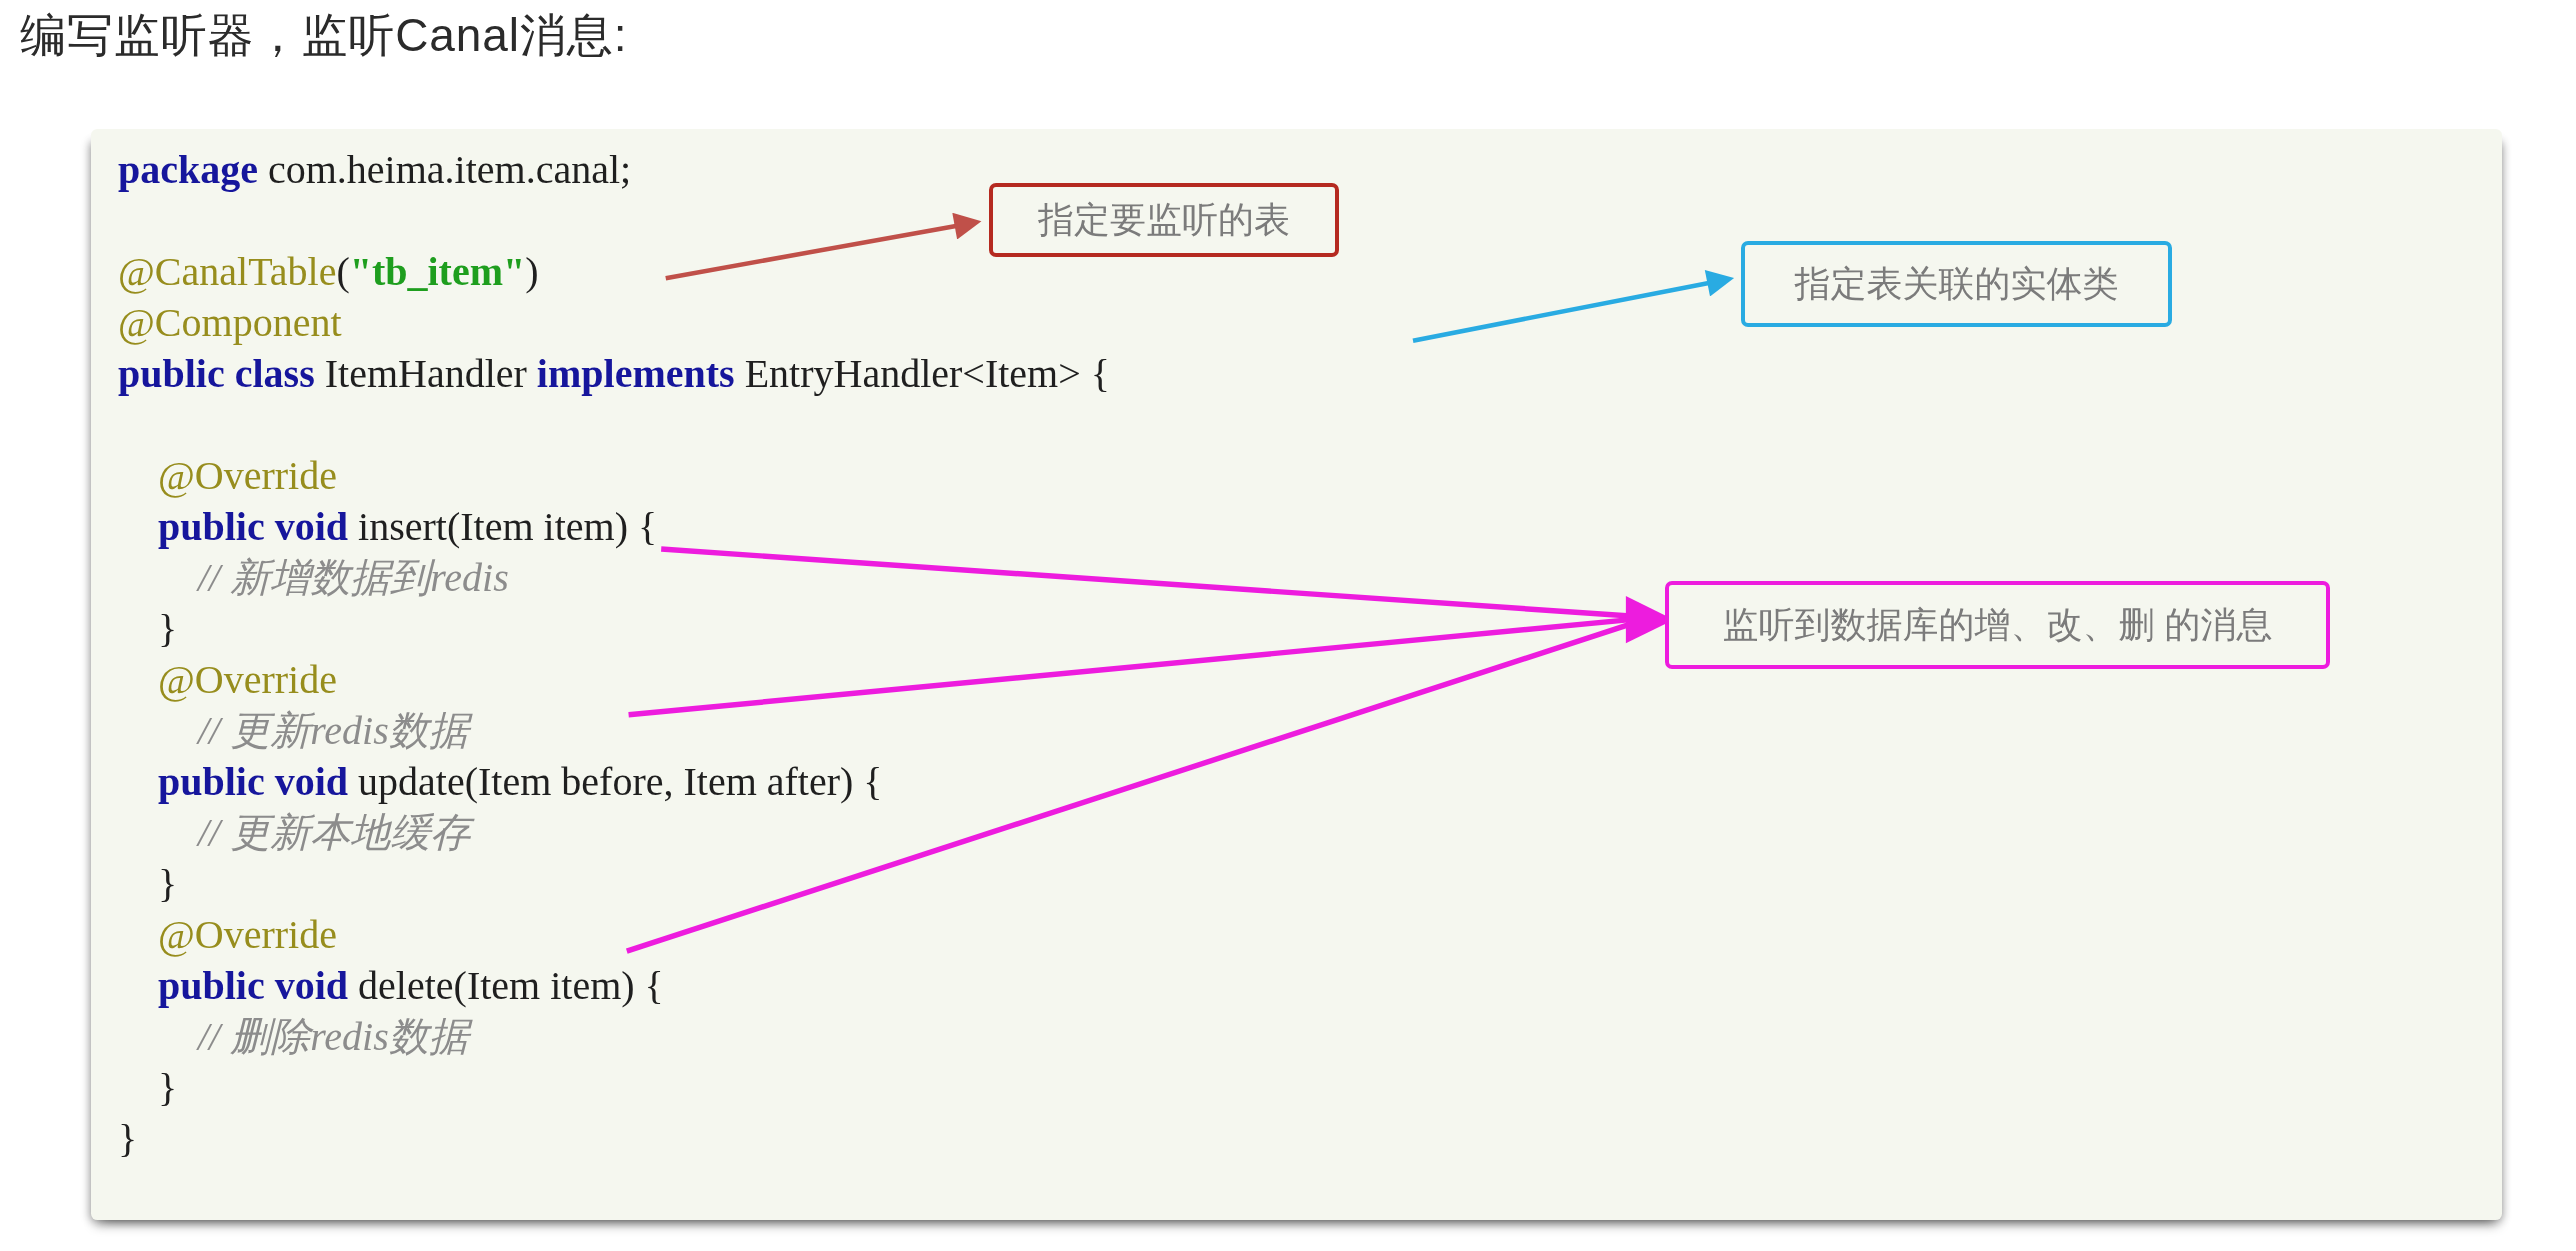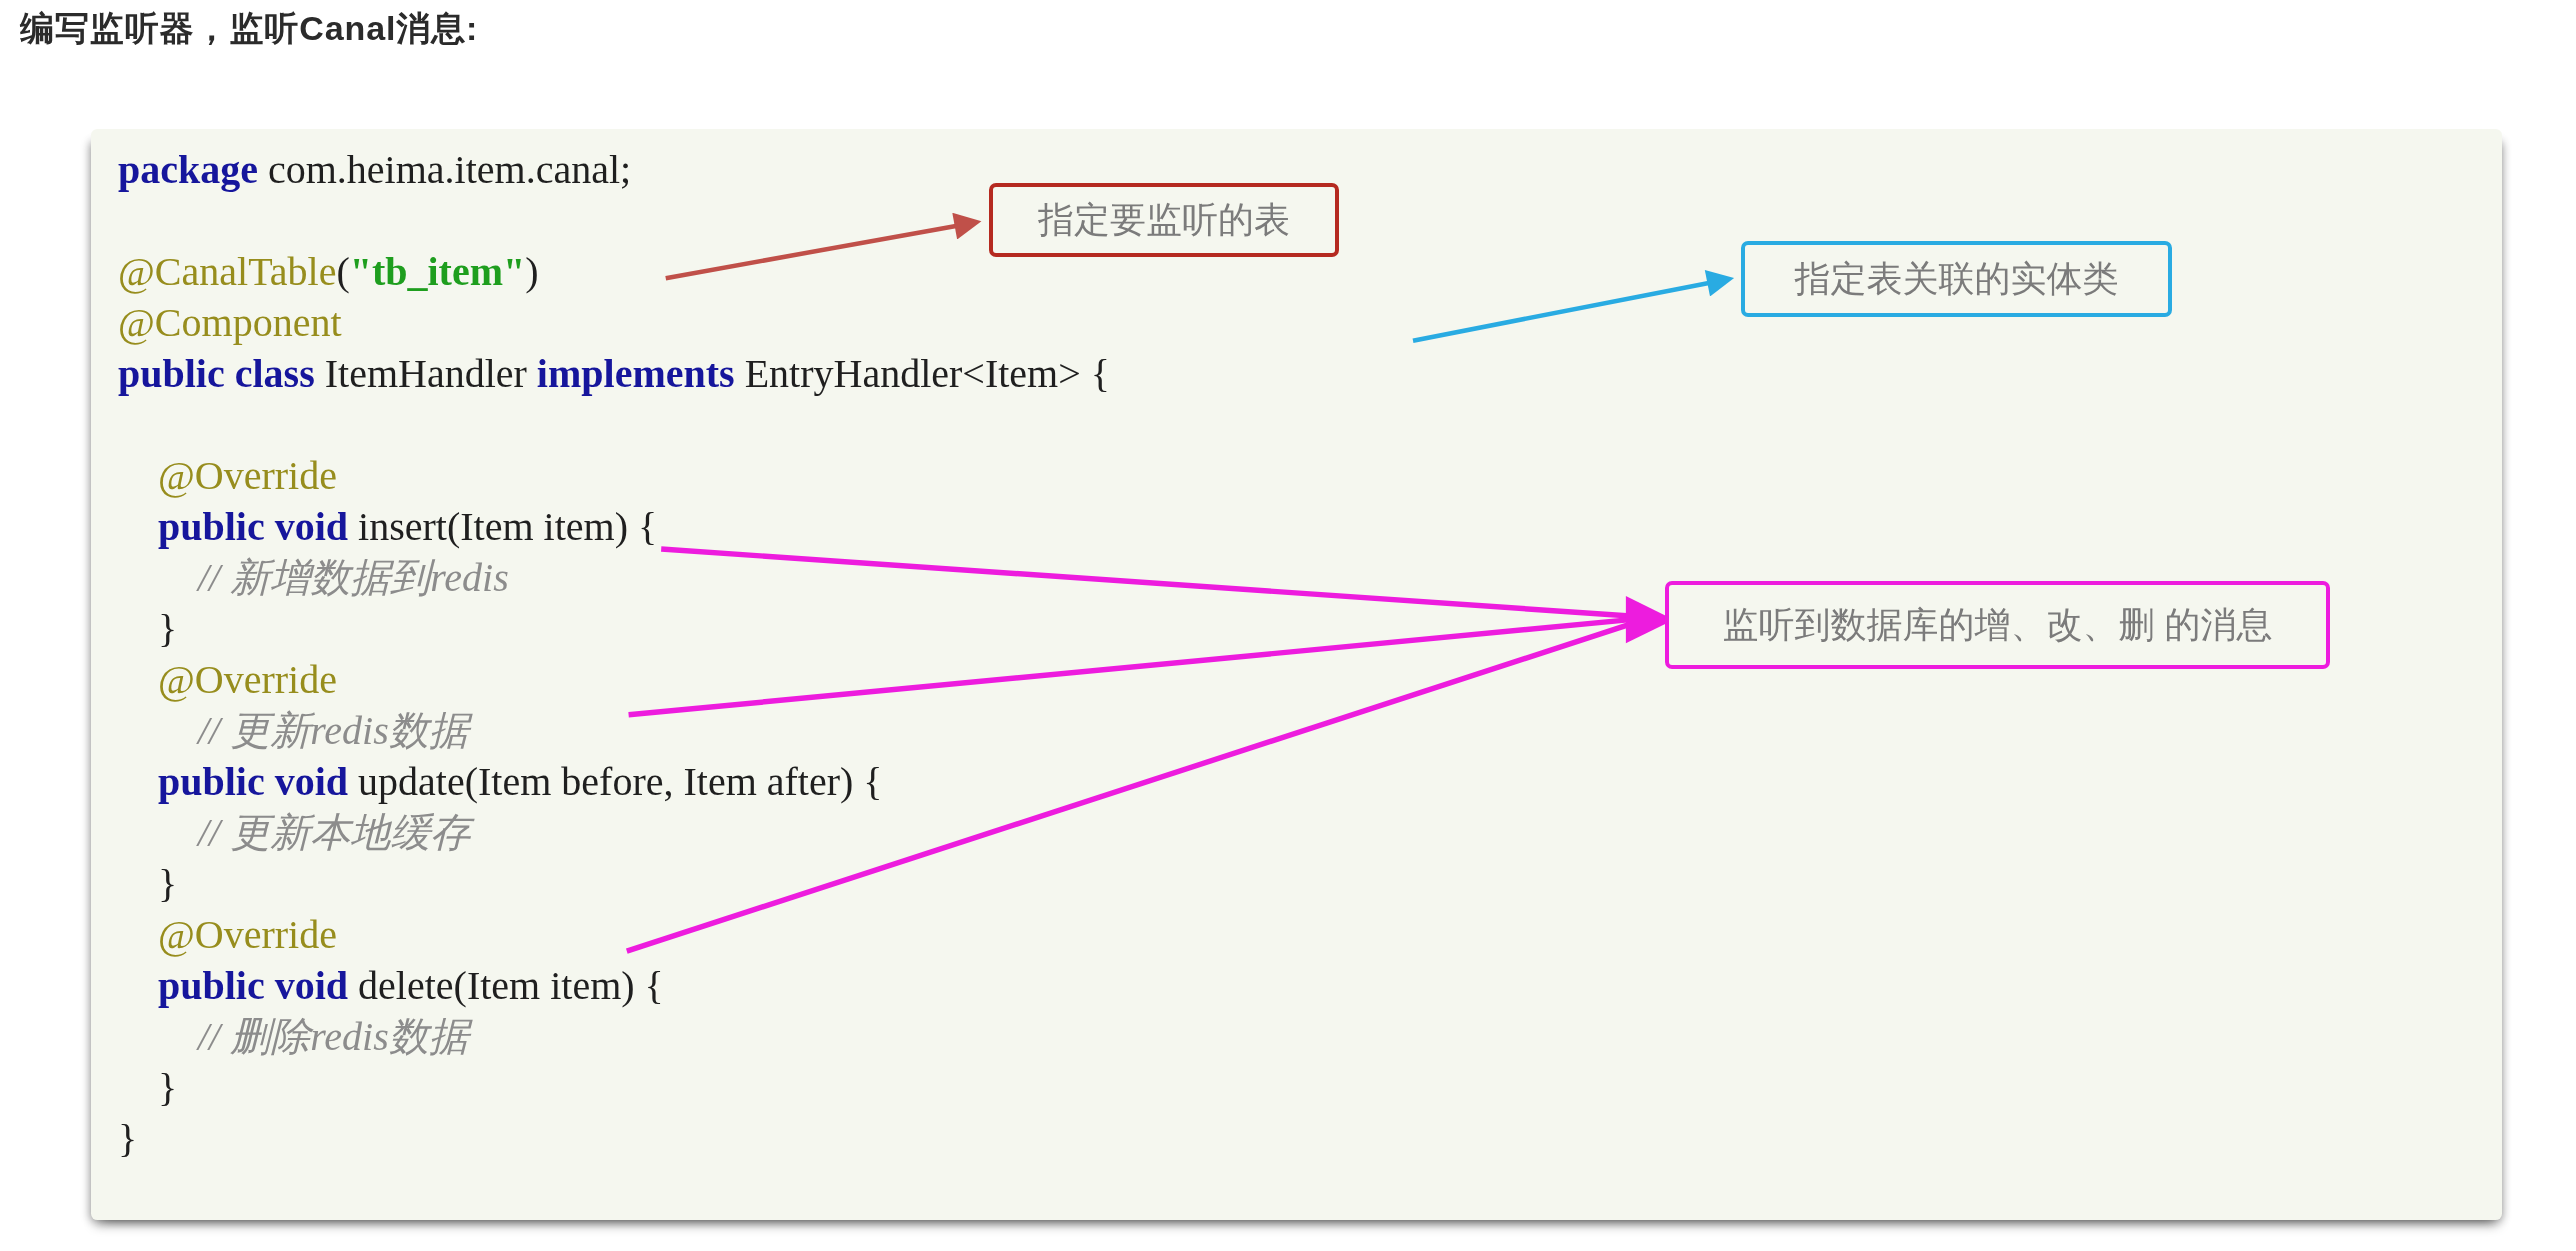--- a/index.html
+++ b/index.html
@@ -6,22 +6,22 @@
     --c-title:#2b2b2b; --c-code-bg:#f5f7ef; --c-keyword:#16169c; --c-annotation:#978d1d;
     --c-string:#1e9e1e; --c-comment:#8c8c8c; --c-plain:#1f1f1f; --c-box-text:#7b7b7b;
     --c-red-arrow:#c05049; --c-red-box:#b52a20; --c-blue:#29abe2; --c-magenta:#ed1cde;
   }
   html,body{margin:0;padding:0;background:#ffffff;}
   .canvas{
     position:relative; width:2576px; height:1252px; overflow:hidden; background:#ffffff;
     font-family:"Liberation Sans","DejaVu Sans",sans-serif;
   }
   .title{
-    position:absolute; left:20px; top:7.2px; font-size:34px; line-height:1.25;
-    font-weight:700; color:var(--c-title); letter-spacing:0.9px;
+    position:absolute; left:20px; top:7.2px; font-size:46px; line-height:1.25;
+    font-weight:400; color:var(--c-title); letter-spacing:0.9px;
   }
   .code-block{
     position:absolute; left:91px; top:129px; width:2411px; height:1091px;
     background:var(--c-code-bg); border-radius:6.3px; box-sizing:border-box;
     box-shadow:0 9px 11px -4.5px rgba(0,0,0,.38), -7.2px 6.3px 9px -6.3px rgba(0,0,0,.32), 7.2px 6.3px 9px -6.3px rgba(0,0,0,.32);
   }
   .code{
     position:absolute; left:27px; top:15.4px; right:9px;
     font-family:"DejaVu Sans Mono","Liberation Mono",monospace;
     font-size:40px; line-height:51px; font-variant-ligatures:none;
@@ -31,21 +31,21 @@
   .tok-ann{color:var(--c-annotation);}
   .tok-str{color:var(--c-string); font-weight:bold;}
   .tok-cm{color:var(--c-comment); font-style:italic;}
   .tok-pl{color:var(--c-plain);}
   .arrows{position:absolute; left:0; top:0; width:2576px; height:1252px; pointer-events:none;}
   .callout{
     position:absolute; box-sizing:border-box; display:flex; align-items:center; justify-content:center;
     background:var(--c-code-bg); color:var(--c-box-text); font-size:36px; white-space:nowrap;border-radius:7px;
   }
   .callout-table   {left:989px; top:183px; width:350px; height:74px; border:4.5px solid var(--c-red-box);}
-  .callout-entity  {left:1741px; top:241px; width:431px; height:76px; border:4.5px solid var(--c-blue);}
+  .callout-entity  {left:1741px; top:241px; width:431px; height:86px; border:4.5px solid var(--c-blue);}
   .callout-messages{left:1665px; top:581px; width:665px; height:88px; border:4.5px solid var(--c-magenta);}
 </style>
 </head>
 <body>
 
 <div class="canvas">
 
   <div class="title">编写监听器，监听Canal消息:</div>
 
   <div class="code-block">

